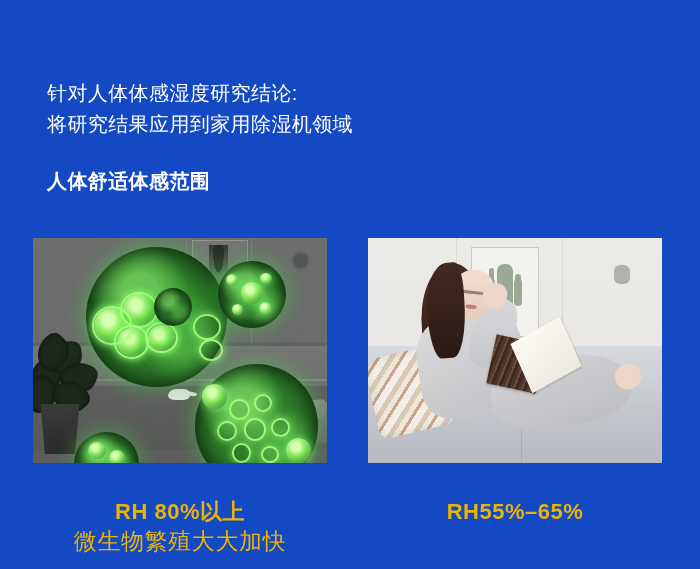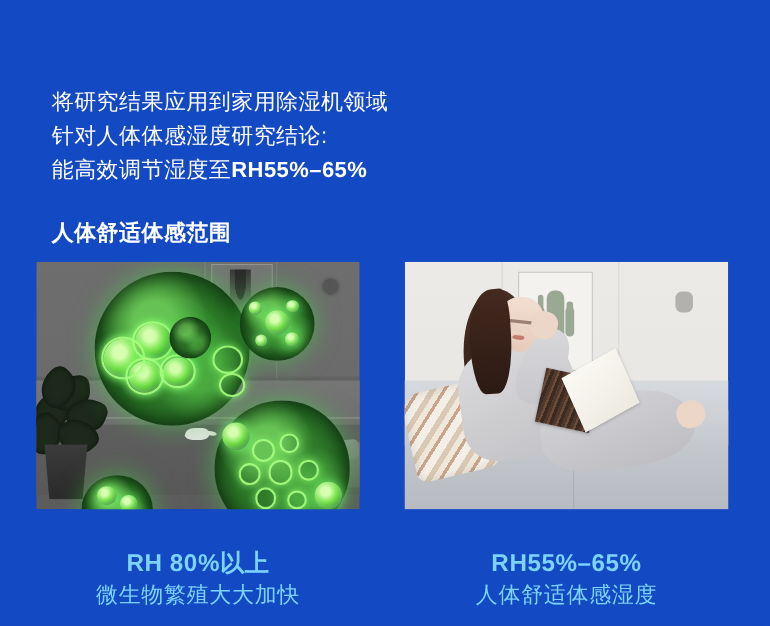--- a/index.html
+++ b/index.html
@@ -276,50 +276,49 @@
     background: repeating-linear-gradient(100deg, #4e372b 0 3px, #6b4c38 3px 5px, #3c2a21 5px 8px);
     transform: rotate(12deg);
     box-shadow: 0 1px 3px rgba(0,0,0,.25);
   }
 
   
   .caption {
     position: absolute;
     width: 294px;
     text-align: center;
-    color: #7dd3fc;
+    color: #eab308;
   }
   .caption.left  { left: 33px;  top: 498px; }
   .caption.right { left: 368px; top: 498px; }
   .cap-title {
     font-size: 22px;
     font-weight: 700;
     letter-spacing: 0.5px;
     line-height: 28px;
     white-space: nowrap;
   }
   .cap-sub {
-    font-size: 20px;
+    font-size: 23px;
     font-weight: 400;
     letter-spacing: 0.6px;
     line-height: 25px;
     margin-top: 3px;
     white-space: nowrap;
   }
 </style>
 </head>
 <body>
 
 <div class="poster">
 
 
   <div class="body-copy">
+    <div class="body-line">针对人体体感湿度研究结论:</div>
     <div class="body-line">将研究结果应用到家用除湿机领域</div>
-    <div class="body-line">针对人体体感湿度研究结论:</div>
-    <div class="body-line"><span>能高效调节湿度至</span><span class="hl">RH55%–65%</span></div>
     <div class="body-line strong">人体舒适体感范围</div>
   </div>
 
   <div class="photo left">
     <div class="room-dark">
       <div class="rd-seam a"></div>
       <div class="rd-seam b"></div>
       <div class="rd-art"></div>
       <div class="rd-dot"></div>
 
@@ -413,16 +412,15 @@
     </div>
   </div>
 
   <div class="caption left">
     <div class="cap-title">RH 80%以上</div>
     <div class="cap-sub">微生物繁殖大大加快</div>
   </div>
 
   <div class="caption right">
     <div class="cap-title">RH55%–65%</div>
-    <div class="cap-sub">人体舒适体感湿度</div>
   </div>
 
 </div>
 
 </body></html>

